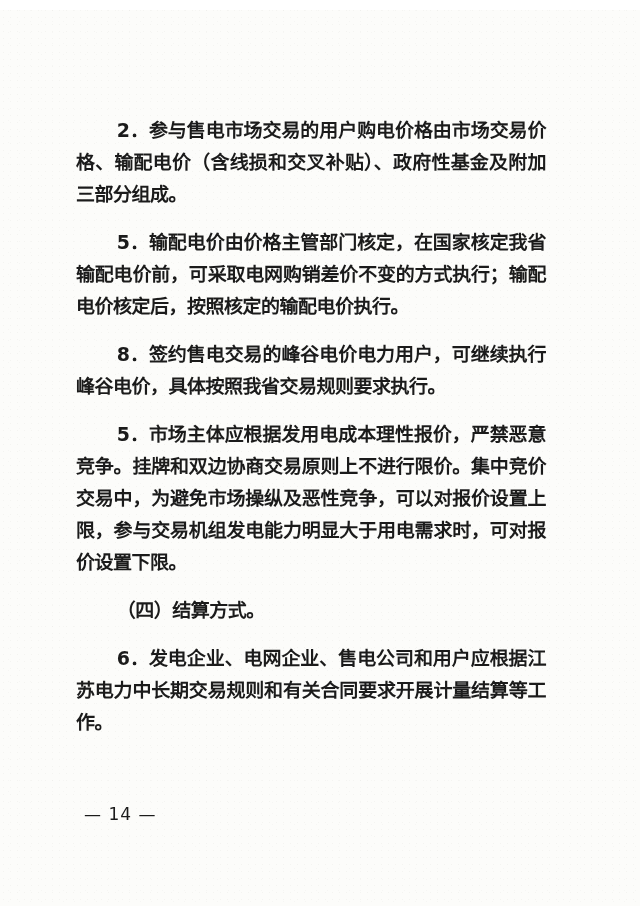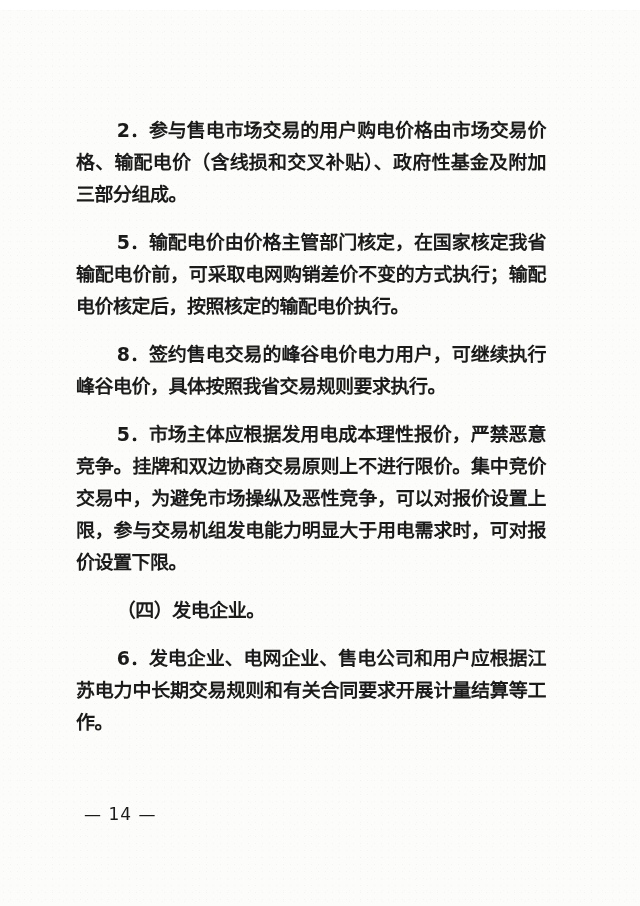--- a/index.html
+++ b/index.html
@@ -60,17 +60,17 @@
 </head>
 <body>
 
 <div class="top-strip"></div>
 
 <main class="doc-body">
   <p>2．参与售电市场交易的用户购电价格由市场交易价格、输配电价（含线损和交叉补贴）、政府性基金及附加三部分组成。</p>
   <p>5．输配电价由价格主管部门核定，在国家核定我省输配电价前，可采取电网购销差价不变的方式执行；输配电价核定后，按照核定的输配电价执行。</p>
   <p>8．签约售电交易的峰谷电价电力用户，可继续执行峰谷电价，具体按照我省交易规则要求执行。</p>
   <p>5．市场主体应根据发用电成本理性报价，严禁恶意竞争。挂牌和双边协商交易原则上不进行限价。集中竞价交易中，为避免市场操纵及恶性竞争，可以对报价设置上限，参与交易机组发电能力明显大于用电需求时，可对报价设置下限。</p>
-  <p>（四）发电企业。</p>
+  <p>（四）结算方式。</p>
   <p>6．发电企业、电网企业、售电公司和用户应根据江苏电力中长期交易规则和有关合同要求开展计量结算等工作。</p>
 </main>
 
 <footer class="page-footer">— 14 —</footer>
 
 </body></html>

